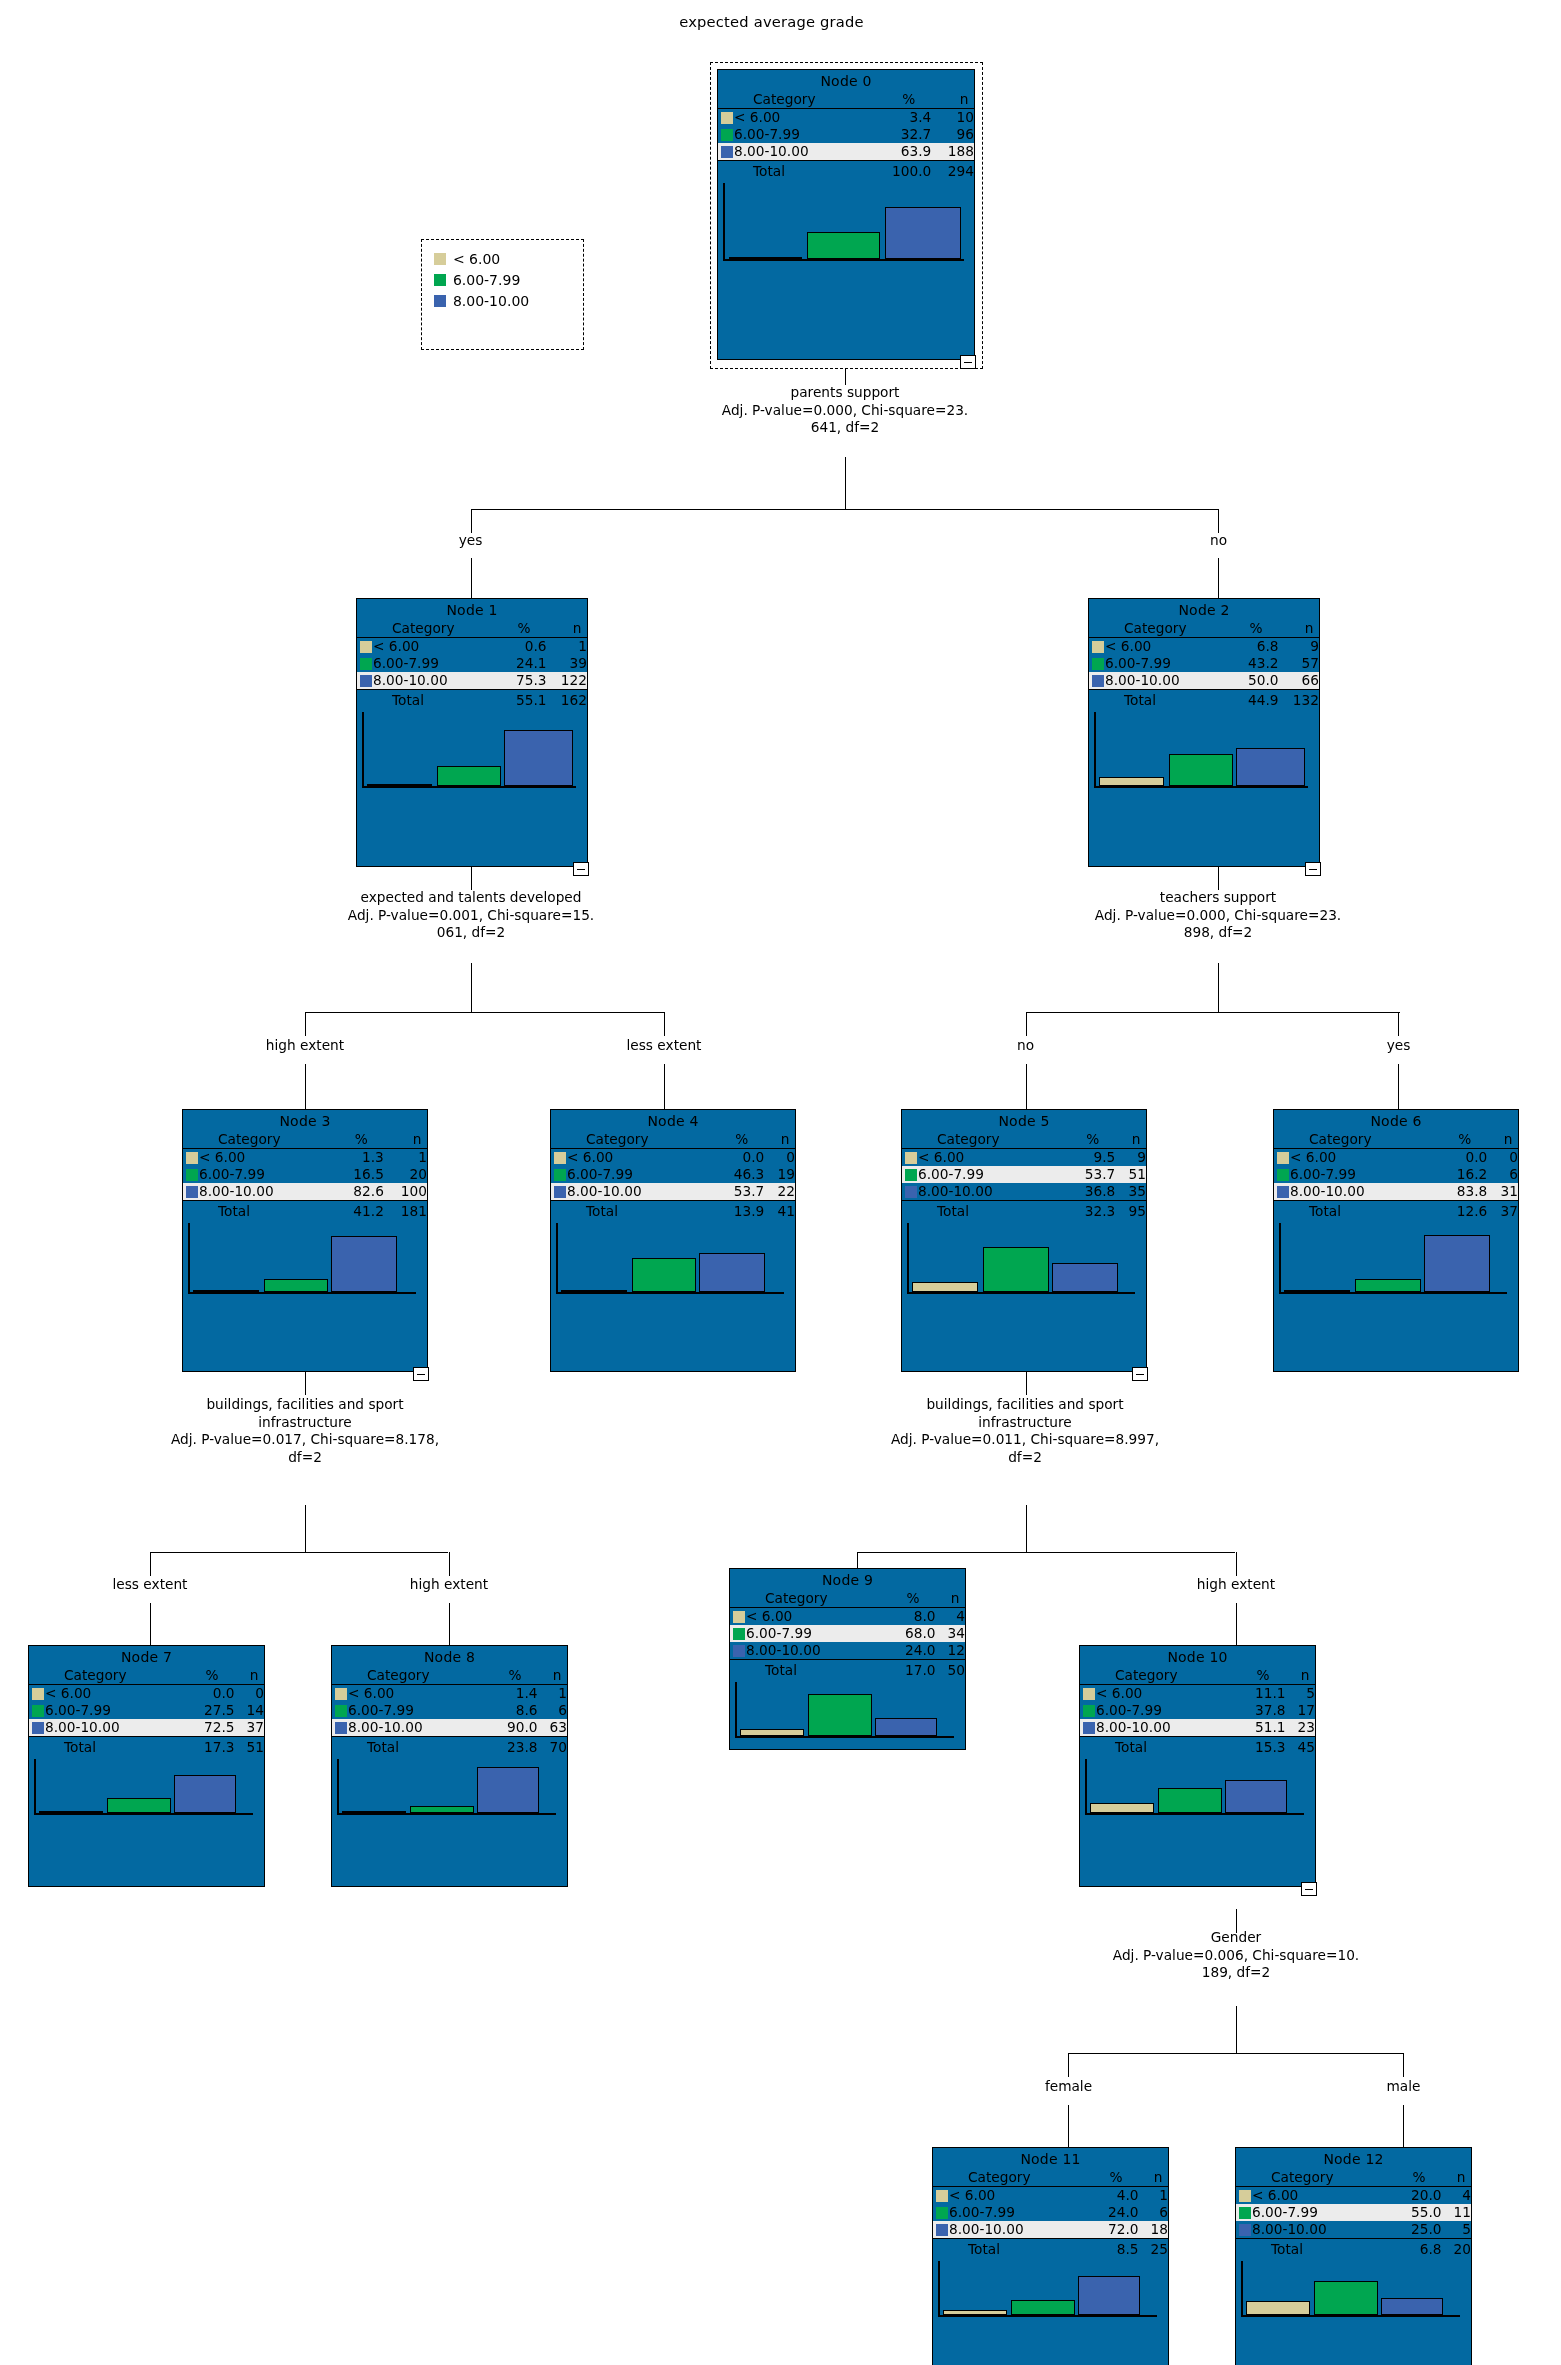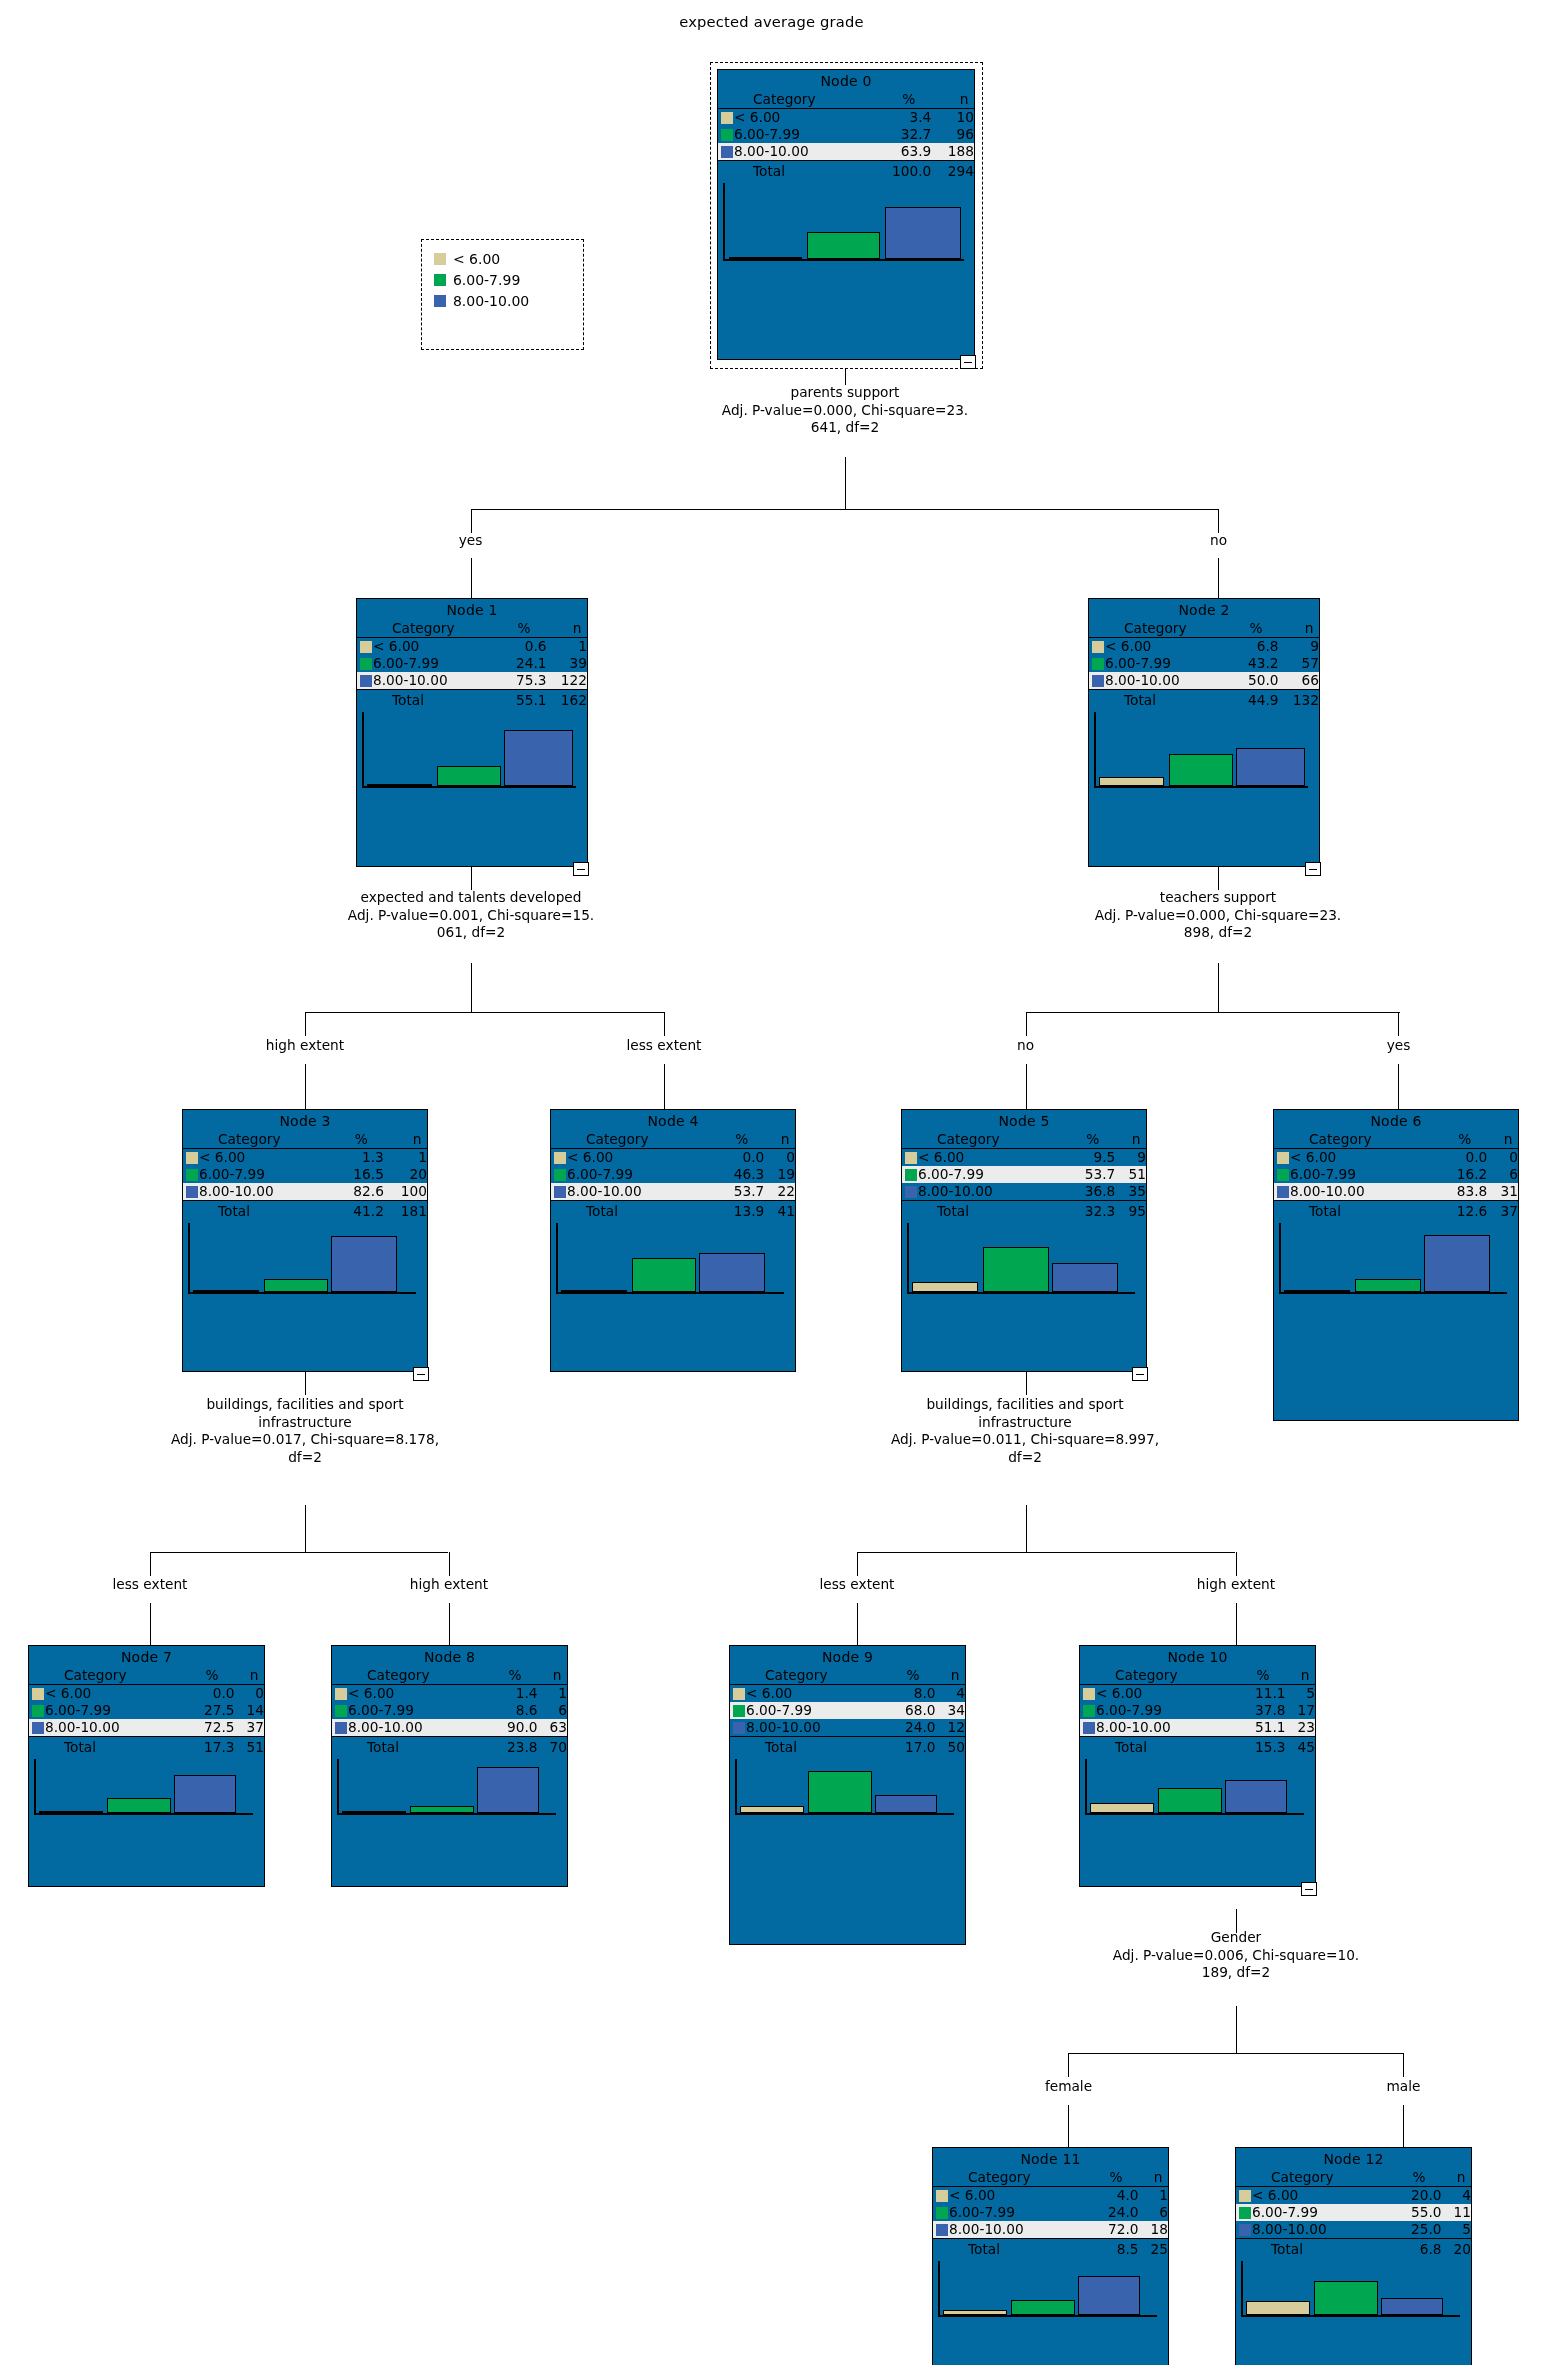--- a/index.html
+++ b/index.html
@@ -444,21 +444,21 @@
     <div class="chart" style="height:71px;">
       <div class="axisY" style="height:71px;"></div>
       <div class="axisX" style="width:228px;"></div>
       <div class="bar" style="left:5.7px;width:66px;height:10.4px;background:#d6cd9a;"></div>
       <div class="bar" style="left:76px;width:66px;height:45px;background:#00a650;"></div>
       <div class="bar" style="left:145px;width:66px;height:29px;background:#3a63ae;"></div>
     </div>
     <div class="collapse" style="right:-1.9px;bottom:-10.4px;"></div>
   </div>
 
-  <div class="node" style="left:1273px;top:1109px;width:246px;height:312px;">
+  <div class="node" style="left:1273px;top:1109px;width:246px;height:263px;">
     <div class="nodeTitle">Node 6</div>
     <table class="tbl">
       <tbody>
           <tr class="hdr">
         <td class="sw"></td>
         <td class="cat">Category</td>
         <td class="pct">%</td>
         <td class="nn">n</td>
       </tr>
       <tr>
@@ -579,21 +579,21 @@
       </table>
     <div class="chart" style="height:56px;">
       <div class="axisY" style="height:56px;"></div>
       <div class="axisX" style="width:219px;"></div>
       <div class="bar zero" style="left:5.7px;width:64px;background:#000;"></div>
       <div class="bar" style="left:73px;width:64px;height:6.6px;background:#00a650;"></div>
       <div class="bar" style="left:140px;width:62px;height:46px;background:#3a63ae;"></div>
     </div>
   </div>
 
-  <div class="node" style="left:729px;top:1645px;width:237px;height:300px;">
+  <div class="node" style="left:729px;top:1568px;width:237px;height:182px;">
     <div class="nodeTitle">Node 9</div>
     <table class="tbl">
       <tbody>
           <tr class="hdr">
         <td class="sw"></td>
         <td class="cat">Category</td>
         <td class="pct">%</td>
         <td class="nn">n</td>
       </tr>
       <tr>

